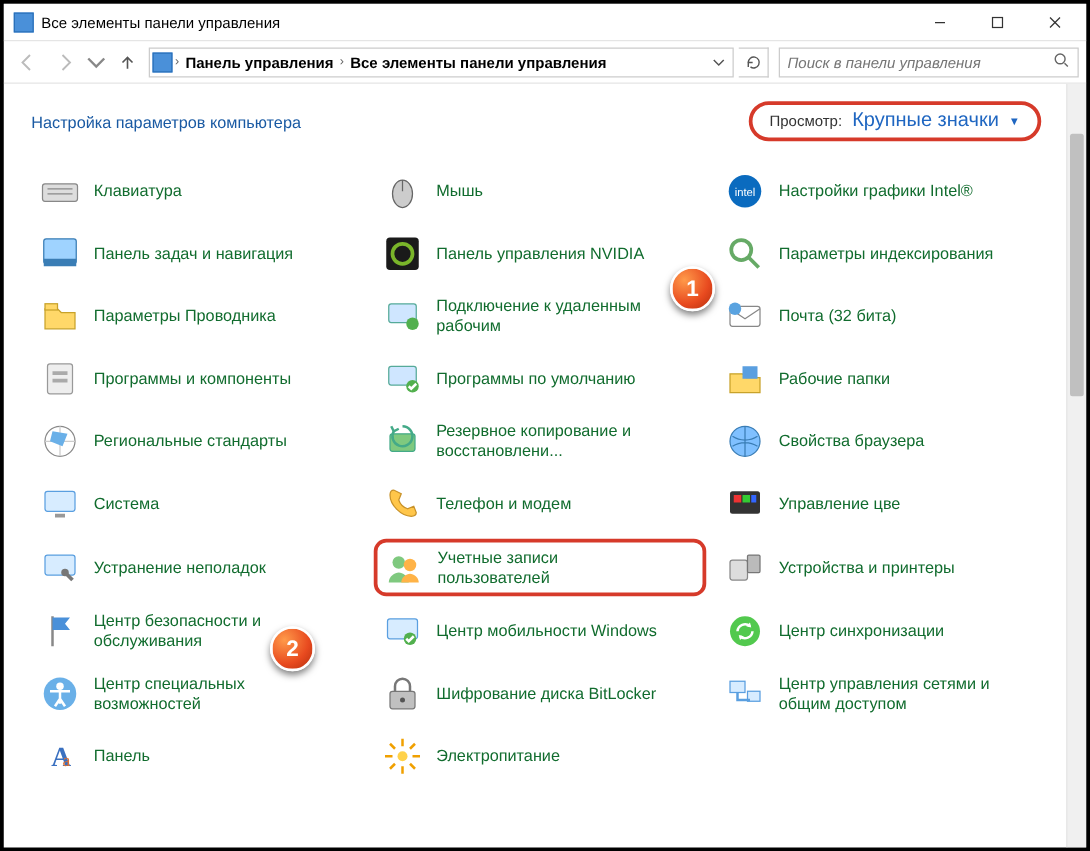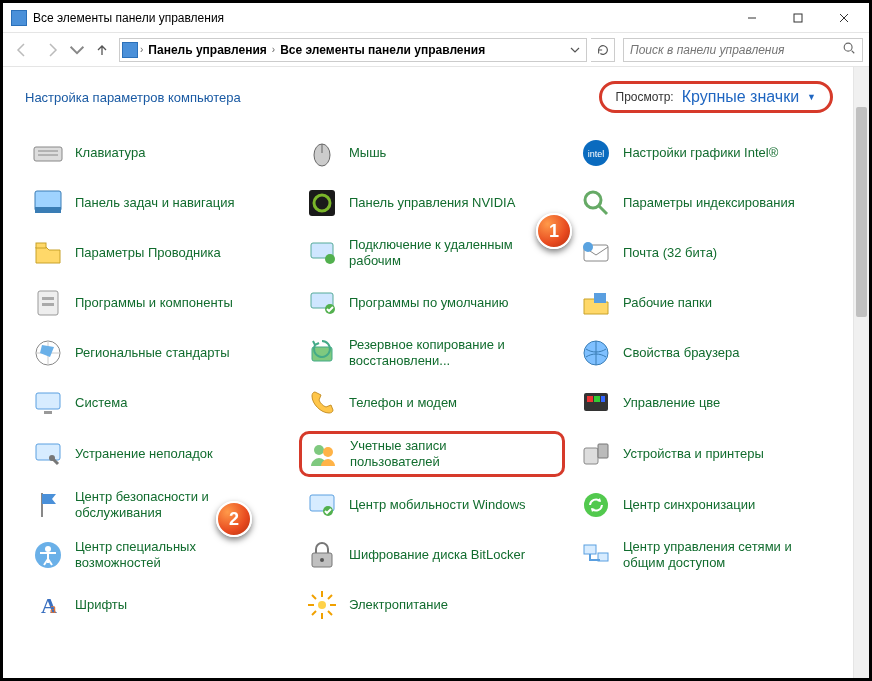--- a/index.html
+++ b/index.html
@@ -493,21 +493,21 @@
         </div>
         <div class="lbl">Центр управления сетями и общим доступом</div>
       </div>
       <div class="item">
         <div class="ico">
           <svg viewBox="0 0 32 32">
             <text x="9" y="24" font-size="22" font-family="serif" fill="#3a70c0" font-weight="bold">A</text>
             <text x="18" y="24" font-size="14" font-family="serif" fill="#e07030">a</text>
           </svg>
         </div>
-        <div class="lbl">Шрифты</div>
+        <div class="lbl">Панель</div>
       </div>
       <div class="item">
         <div class="ico">
           <svg viewBox="0 0 32 32">
             <circle cx="16" cy="16" r="4" fill="#ffd24a"></circle>
             <g stroke="#f0a000" stroke-width="2">
               <line x1="16" y1="2" x2="16" y2="8"></line>
               <line x1="16" y1="24" x2="16" y2="30"></line>
               <line x1="2" y1="16" x2="8" y2="16"></line>
               <line x1="24" y1="16" x2="30" y2="16"></line>

